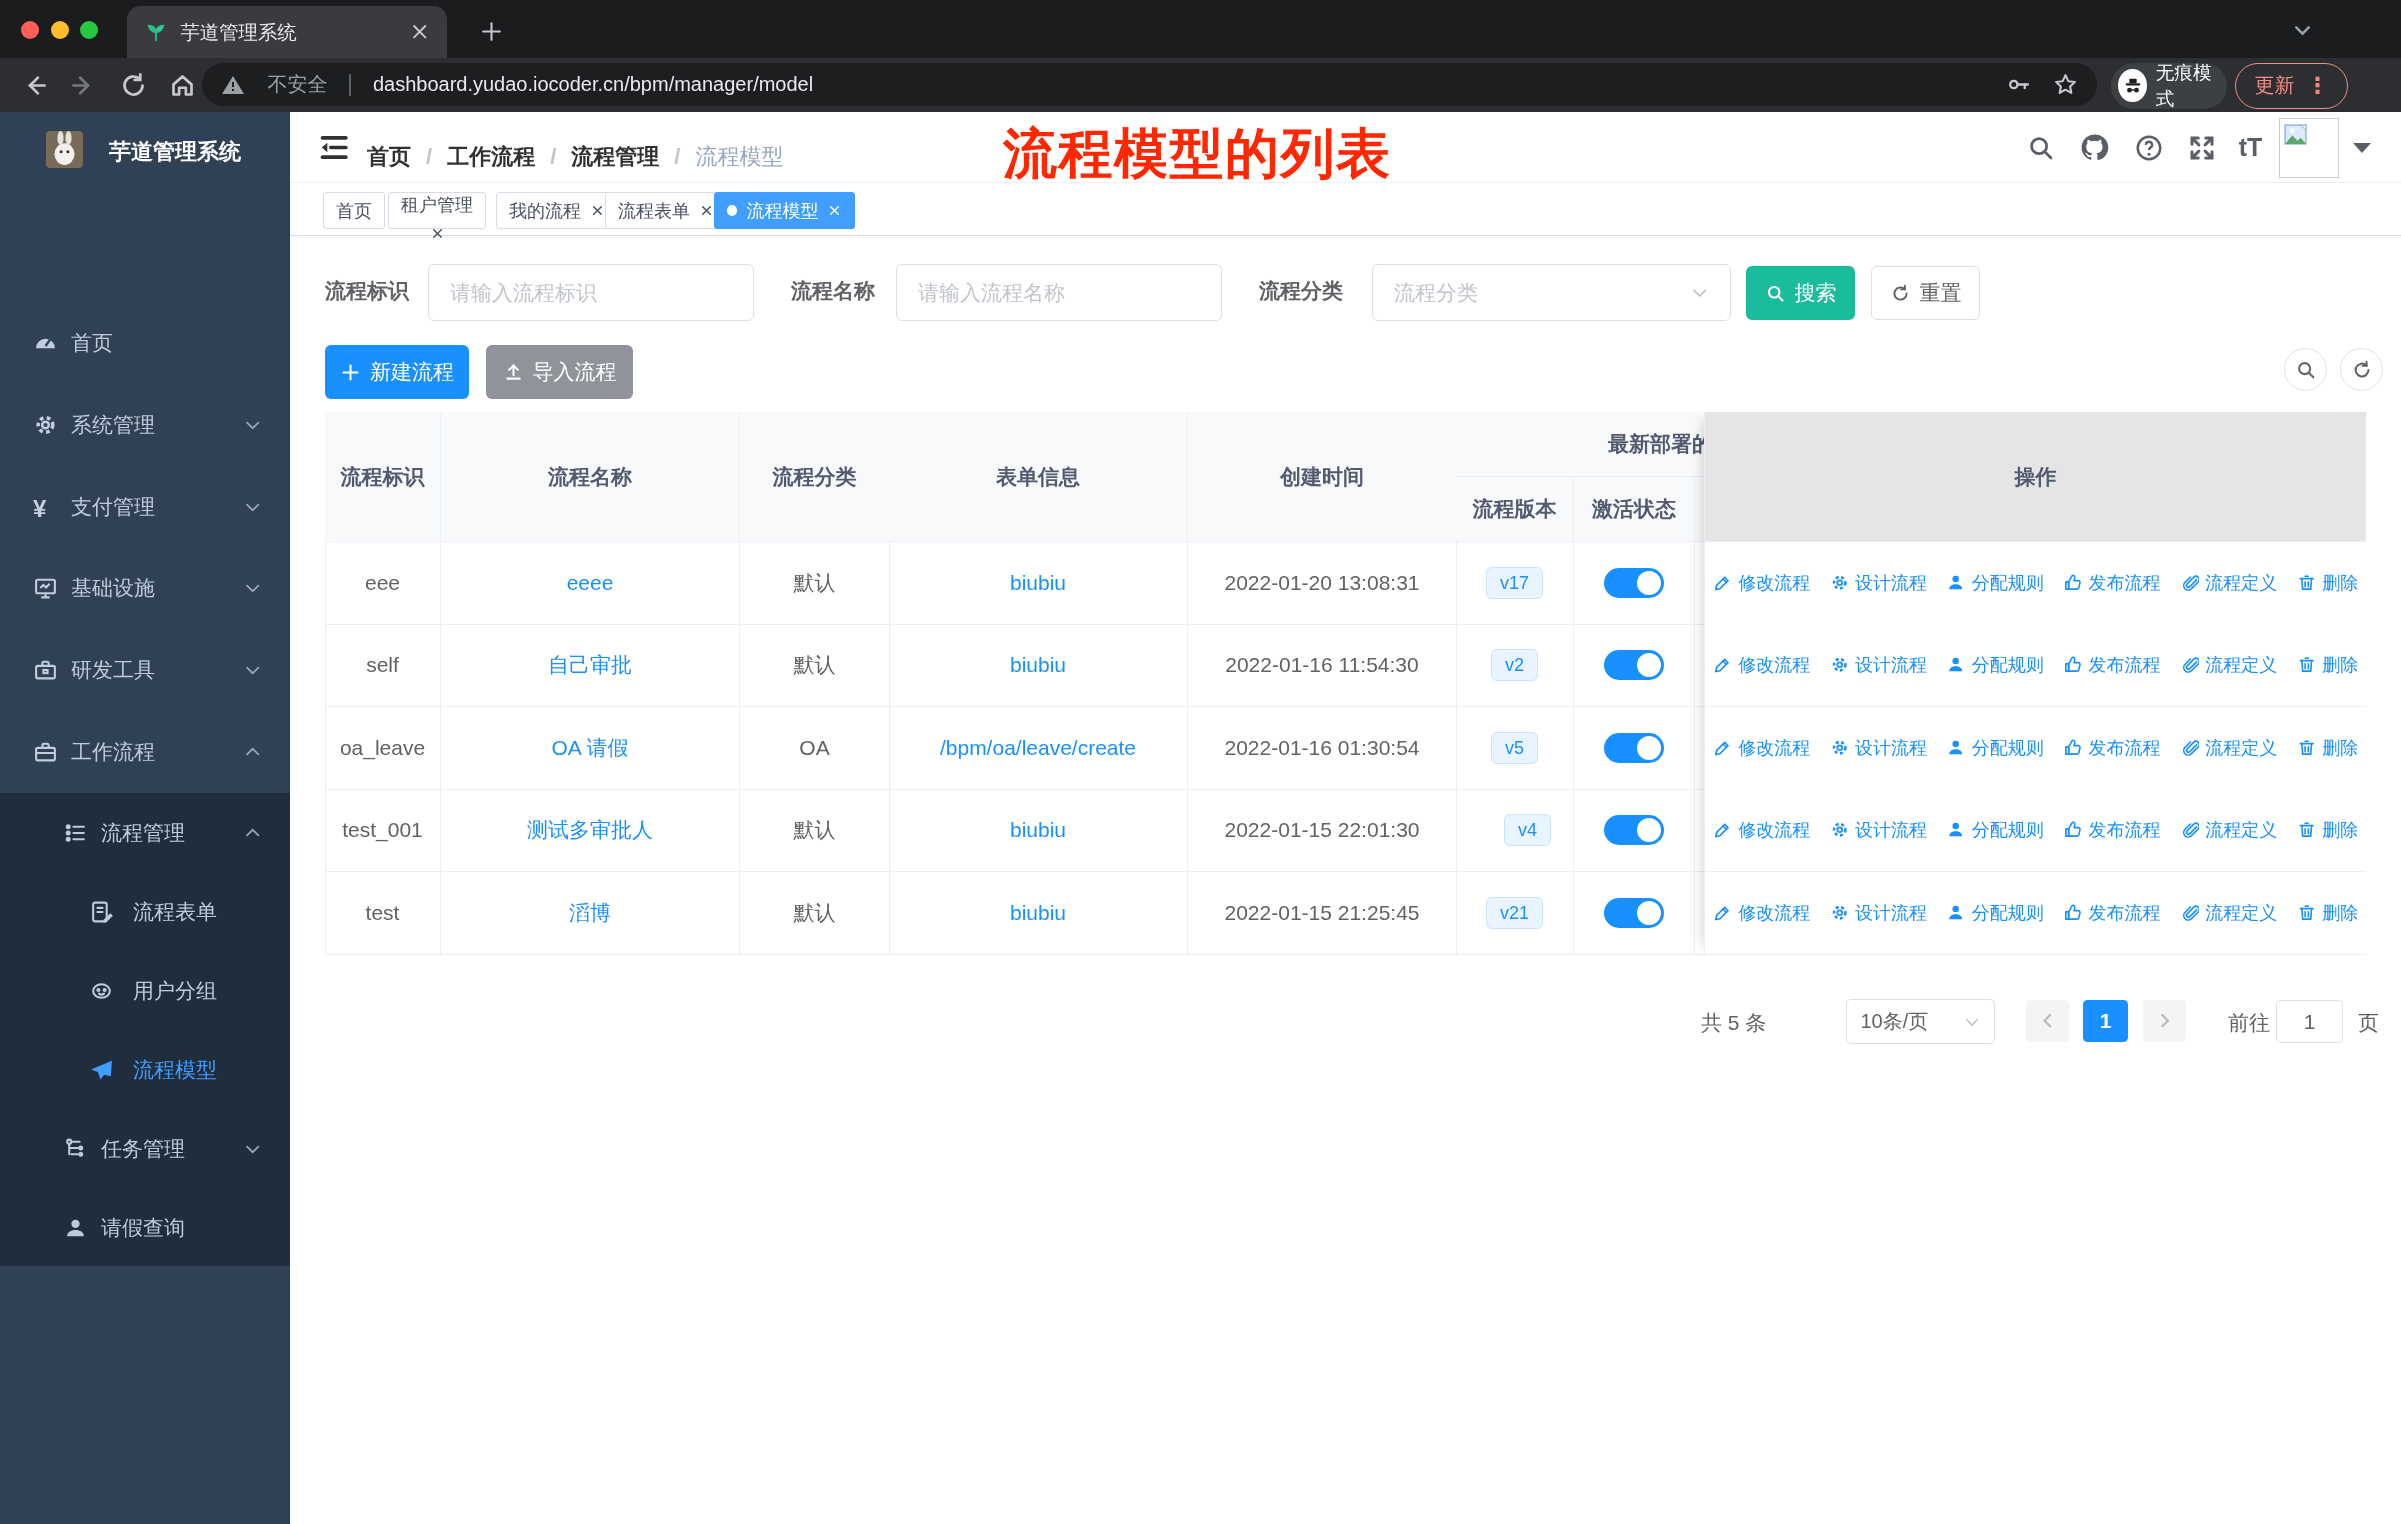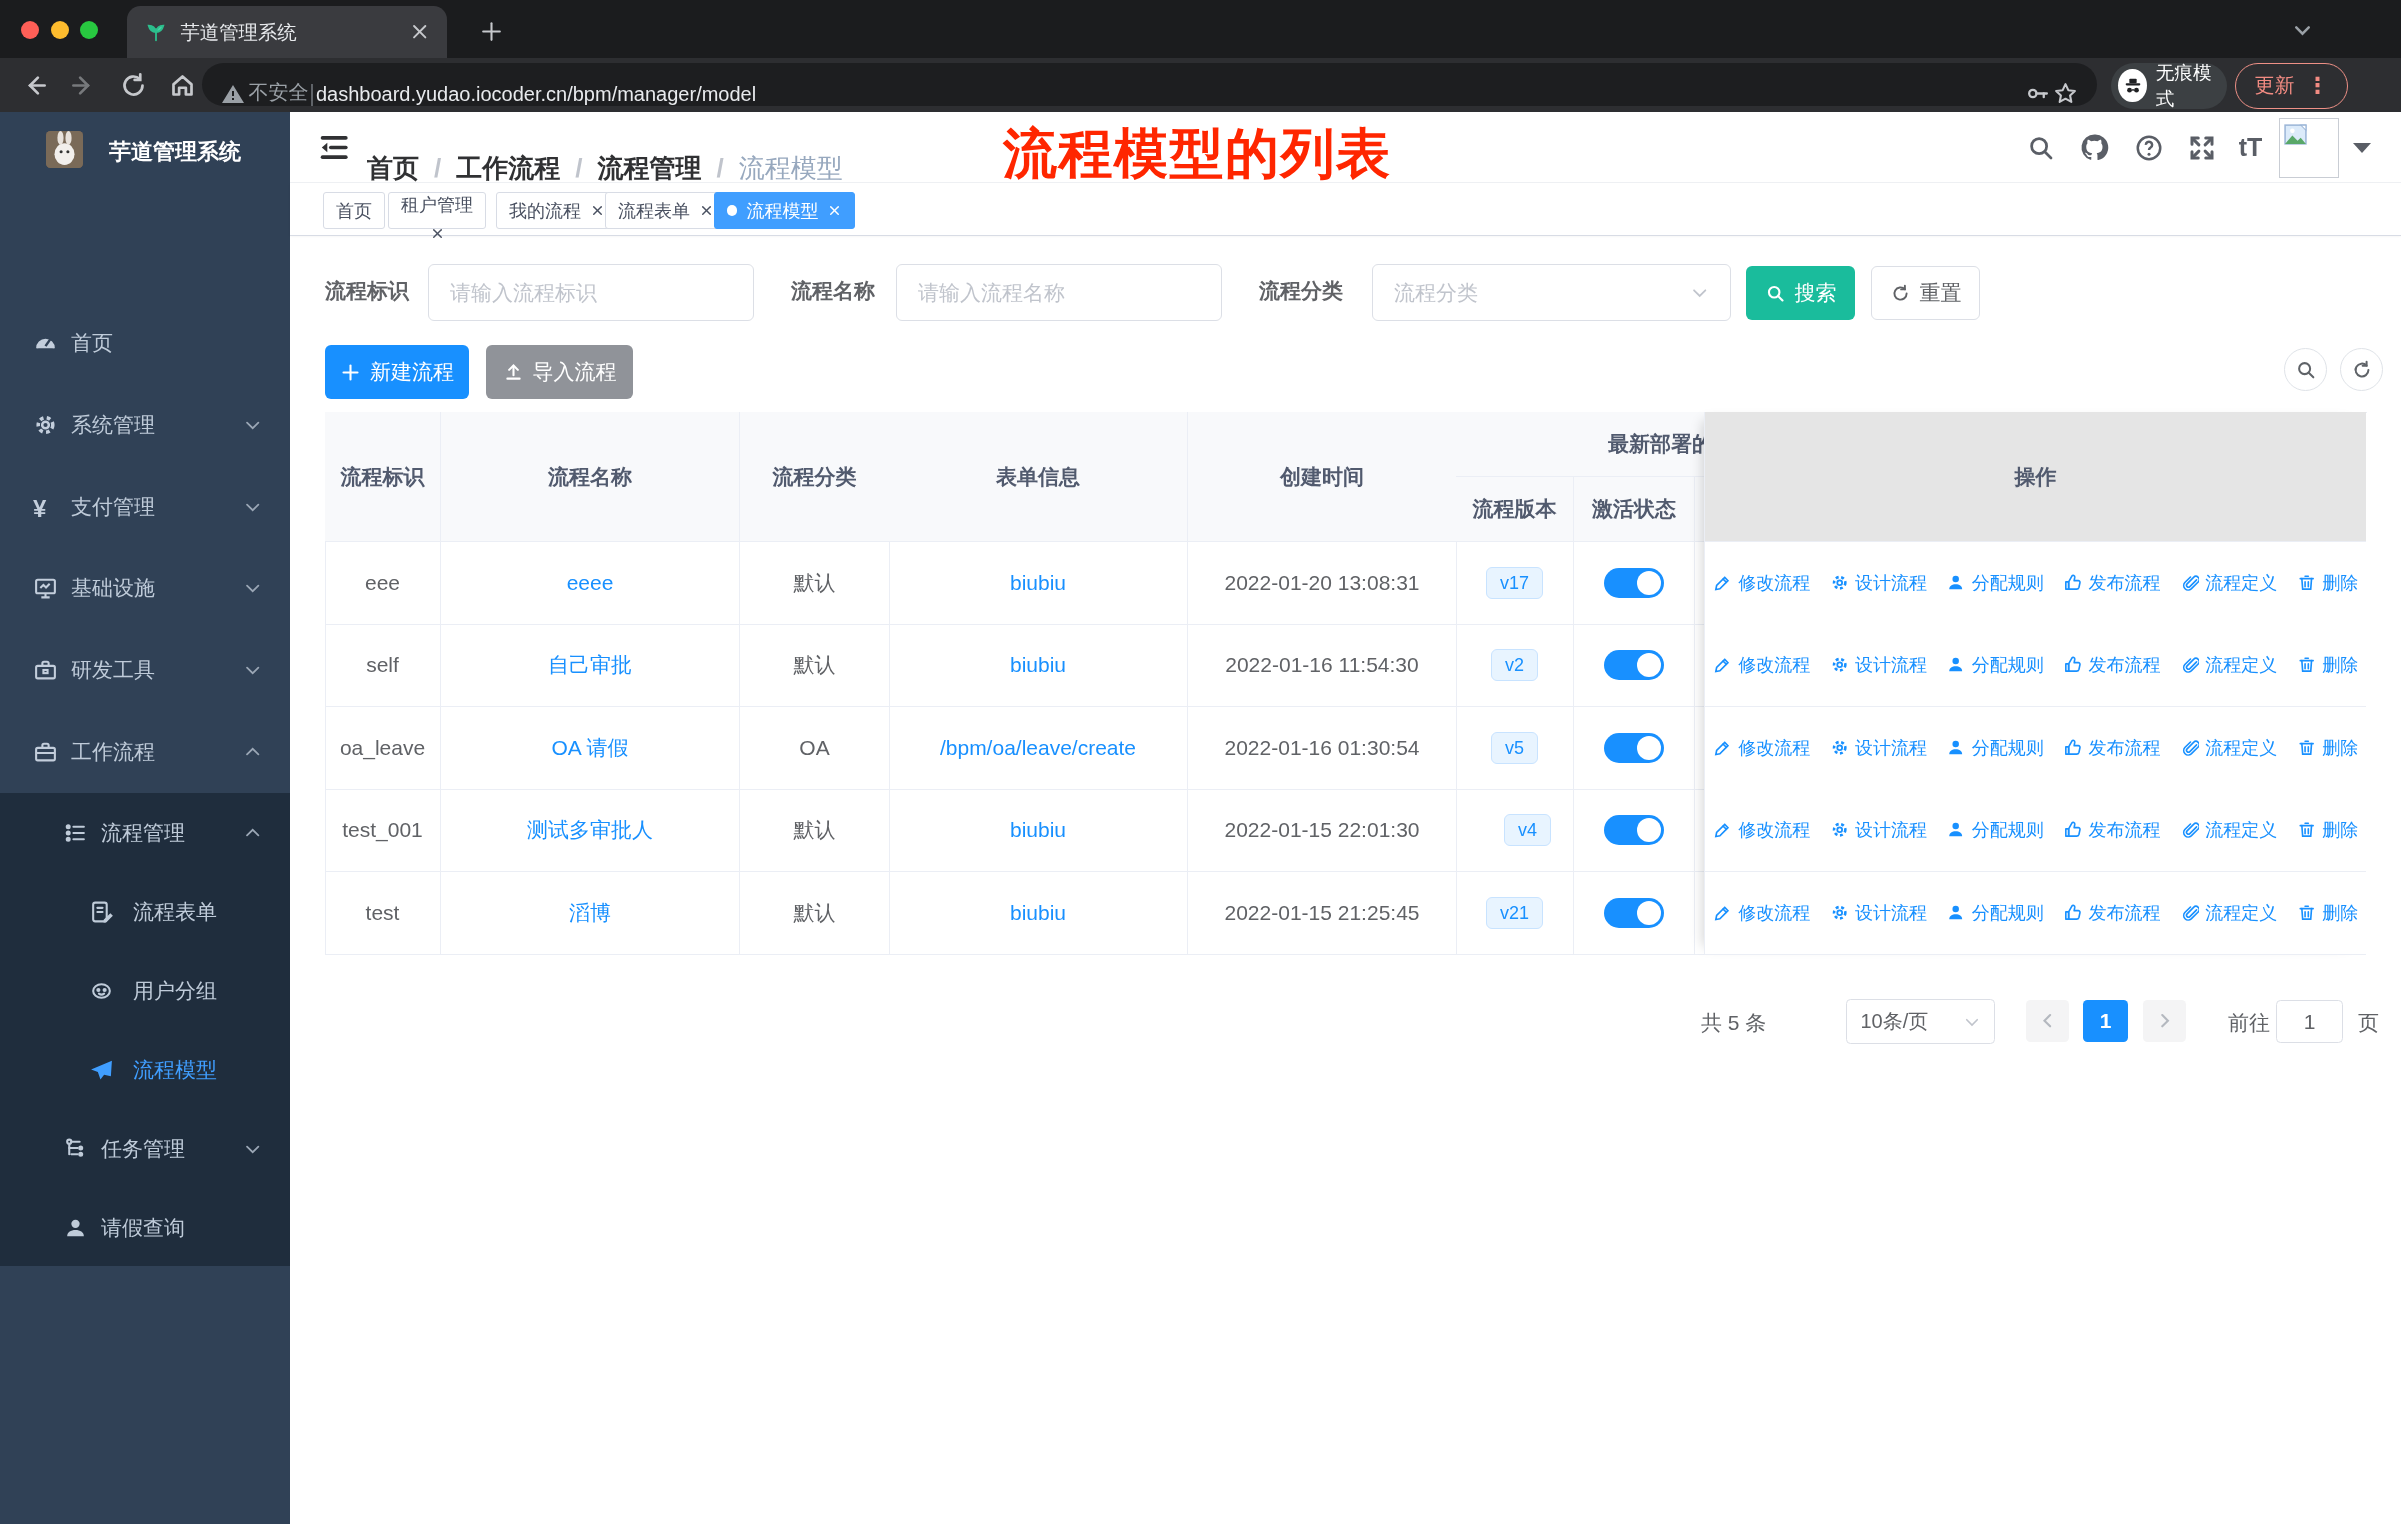--- a/index.html
+++ b/index.html
@@ -9,21 +9,21 @@
 
   
   .tab-strip { position:absolute; left:0; top:0; width:2401px; height:58px; background:#1b1c1e; }
   .tl { position:absolute; top:21px; width:18px; height:18px; border-radius:50%; }
   .tab { position:absolute; left:127px; top:6px; width:320px; height:52px; background:#3a3b3f; border-radius:13.4px 13.4px 0 0; display:flex; align-items:center; padding:0 18px; gap:13.4px; }
   .tab-title { color:#e8eaed; font-size:19.4px; flex:1; white-space:nowrap; overflow:hidden; }
   .newtab { position:absolute; left:473px; top:13.4px; width:36px; height:36px; color:#c6c8cc; display:flex; align-items:center; justify-content:center; }
   .strip-chev { position:absolute; left:2290px; top:18px; color:#9aa0a6; }
   .url-row { position:absolute; left:0; top:58px; width:2401px; height:54px; background:#2d2e31; }
   .nav-ic { position:absolute; top:12px; width:30px; height:30px; color:#c6c8cc; display:flex; align-items:center; justify-content:center; }
-  .url-pill { position:absolute; left:202px; top:5.2px; width:1895px; height:43px; border-radius:21.6px; background:#1d1e20; display:flex; align-items:flex-end; padding:0 19.4px; gap:3px; }
+  .url-pill { position:absolute; left:202px; top:5.2px; width:1895px; height:43px; border-radius:21.6px; background:#1d1e20; display:flex; align-items:center; padding:0 19.4px; gap:22px; }
   .sec-label { color:#9aa0a6; font-size:20px; }
   .pill-div { width:1.5px; height:22px; background:#5f6368; }
   .url-text { color:#e8eaed; font-size:20px; flex:1; white-space:nowrap; overflow:hidden; }
   .incog { position:absolute; left:2111px; top:4.5px; height:46px; width:116px; background:#3c4043; border-radius:23px; display:flex; align-items:center; padding:0 7.4px; gap:9px; }
   .incog-circle { width:33px; height:33px; border-radius:50%; background:#fff; display:flex; align-items:center; justify-content:center; }
   .incog-label { color:#fff; font-size:18.6px; }
   .update-pill { position:absolute; left:2235px; top:4.5px; height:46px; width:113px; border:1.5px solid #ee9086; border-radius:23px; display:flex; align-items:center; justify-content:center; gap:12px; color:#f28b82; }
   .update-label { font-size:20px; }
 
   
@@ -41,21 +41,21 @@
   .sub-item .mi-label { position:absolute; left:101px; top:50%; transform:translateY(-50%); white-space:nowrap; }
   .sub-item .mi-chev { position:absolute; left:243px; top:50%; transform:translateY(-50%); width:19.4px; height:19.4px; color:#9aa6b5; }
   .sub-item.lv3 .mi-icon { left:89px; }
   .sub-item.lv3 .mi-label { left:133px; }
   .sub-item.active { color:#409eff; }
   .sub-item.active .mi-icon { color:#409eff; }
 
   
   .app-header { position:absolute; left:290px; top:112px; width:2111px; height:71px; background:#fff; border-bottom:0.7px solid #eef0f3; }
   .hamburger { position:absolute; left:27px; top:19.4px; width:33px; height:33px; color:#303133; }
-  .crumb { position:absolute; top:39px; font-size:26px; white-space:nowrap; }
+  .crumb { position:absolute; top:30px; font-size:22px; white-space:nowrap; }
   .crumb-sep { color:#c0c4cc; margin:0 15px; font-weight:bold; }
   .crumb a { color:#303133; text-decoration:none; font-weight:bold; }
   .crumb .last { color:#97a8be; font-weight:normal; }
   .annotation { position:absolute; left:713px; top:6px; font-size:54px; font-weight:bold; color:#ff2600; white-space:nowrap; letter-spacing:1.5px; }
   .hd-ic { position:absolute; top:19.4px; width:33px; height:33px; color:#5a5e66; display:flex; align-items:center; justify-content:center; }
   .avatar-box { position:absolute; left:1989px; top:6px; width:60px; height:60px; border:1.5px solid #c9cdd4; background:#fff; }
   .caret-down { position:absolute; left:2063px; top:31px; width:0; height:0; border-left:9px solid transparent; border-right:9px solid transparent; border-top:10.4px solid #5a5e66; }
 
   
   .tags-bar { position:absolute; left:290px; top:183px; width:2111px; height:53px; background:#fff; border-bottom:0.7px solid #d8dce5; box-shadow:0 0.7px 2.2px rgba(0,21,41,.06); }

